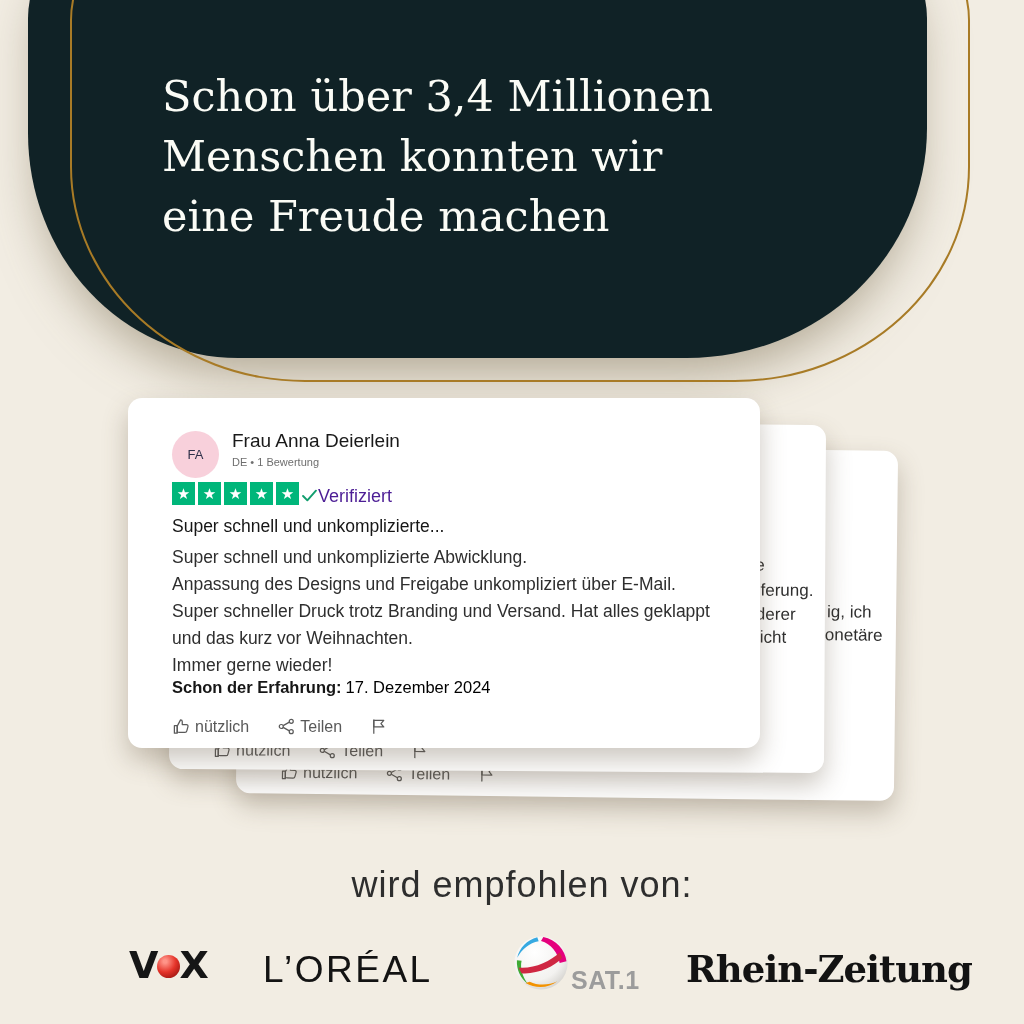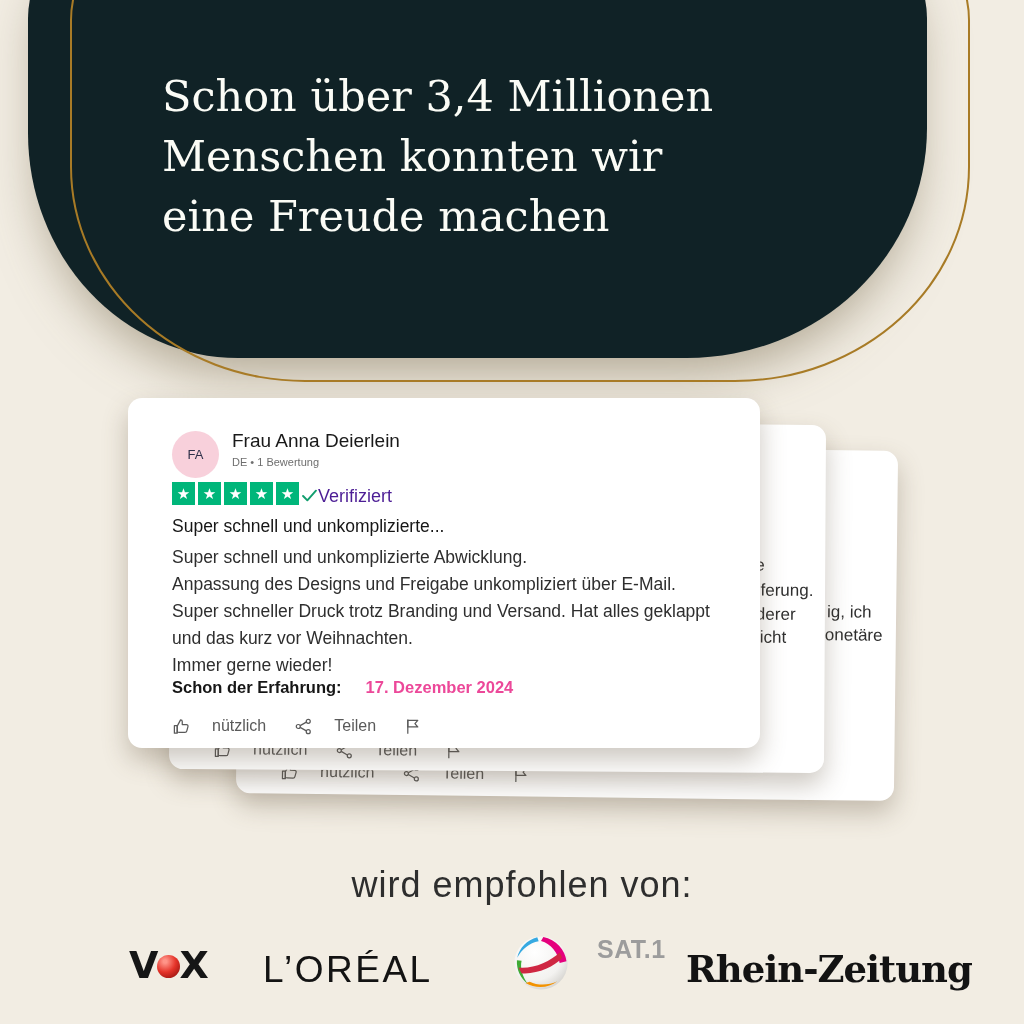--- a/index.html
+++ b/index.html
@@ -36,38 +36,38 @@
   .author{position:absolute;left:104px;top:32px;font-size:19px;font-weight:normal;color:#191919;}
   .meta{position:absolute;left:104px;top:58px;font-size:11px;color:#6e6e6e;}
   .stars{position:absolute;left:44px;top:84px;display:flex;gap:3px;}
   .star-box{width:23px;height:23px;background:#00b67a;color:#ffffff;display:flex;
             align-items:center;justify-content:center;font-size:15px;line-height:1;}
   .verified{position:absolute;left:174px;top:88px;display:flex;align-items:center;gap:1px;
             color:#4c1d95;font-size:18px;}
   .review-title{position:absolute;left:44px;top:118px;font-size:17.5px;font-weight:normal;color:#161616;}
   .review-body{position:absolute;left:44px;top:146px;font-size:17.5px;line-height:27px;color:#2e2e2e;}
   .datum{position:absolute;left:44px;top:280px;font-size:16.5px;color:#161616;font-weight:bold;}
-  .datum .value{font-weight:bold;color:#ec4899;padding-left:4px;margin-left:20px;}
+  .datum .value{font-weight:normal;color:#000000;padding-left:4px;}
 
   .card-footer{position:absolute;left:44px;top:319px;display:flex;align-items:center;gap:28px;
                color:#595959;font-size:16px;}
-  .footer-item{display:flex;align-items:flex-start;gap:21px;cursor:default;}
+  .footer-item{display:flex;align-items:center;gap:4px;cursor:default;}
   .footer-item svg{display:block;}
 
   
   .recommend{position:absolute;left:10px;top:864px;width:1024px;text-align:center;
              font-size:36px;font-weight:300;color:#2e2e2e;letter-spacing:1px;}
   .logo-vox{position:absolute;left:129px;top:946px;display:flex;align-items:center;}
   .vox-letter{font-family:"DejaVu Sans",sans-serif;font-weight:900;font-size:38px;line-height:1;
               color:#161616;letter-spacing:-2px;}
   .vox-ball{width:23px;height:23px;border-radius:50%;margin:2px -1px 0 1px;
             background:radial-gradient(circle at 35% 28%,#ff9488 8%,#e5342a 48%,#8f100c 92%);}
   .logo-loreal{position:absolute;left:263px;top:949px;font-size:37px;letter-spacing:2.5px;
                color:#131313;font-weight:500;}
-  .logo-sat1{position:absolute;left:513px;top:935px;display:flex;align-items:flex-start;gap:28px;}
+  .logo-sat1{position:absolute;left:513px;top:935px;display:flex;align-items:flex-end;gap:2px;}
   .sat1-text{font-size:25px;font-weight:bold;color:#9c9c9c;letter-spacing:.5px;}
   .logo-rhein{position:absolute;left:686px;top:947px;font-family:"DejaVu Serif","Liberation Serif",serif;
               font-weight:bold;font-size:37px;color:#131313;letter-spacing:-1px;}
 </style>
 </head>
 <body>
 
 <div class="page">
 
   <div class="hero">

